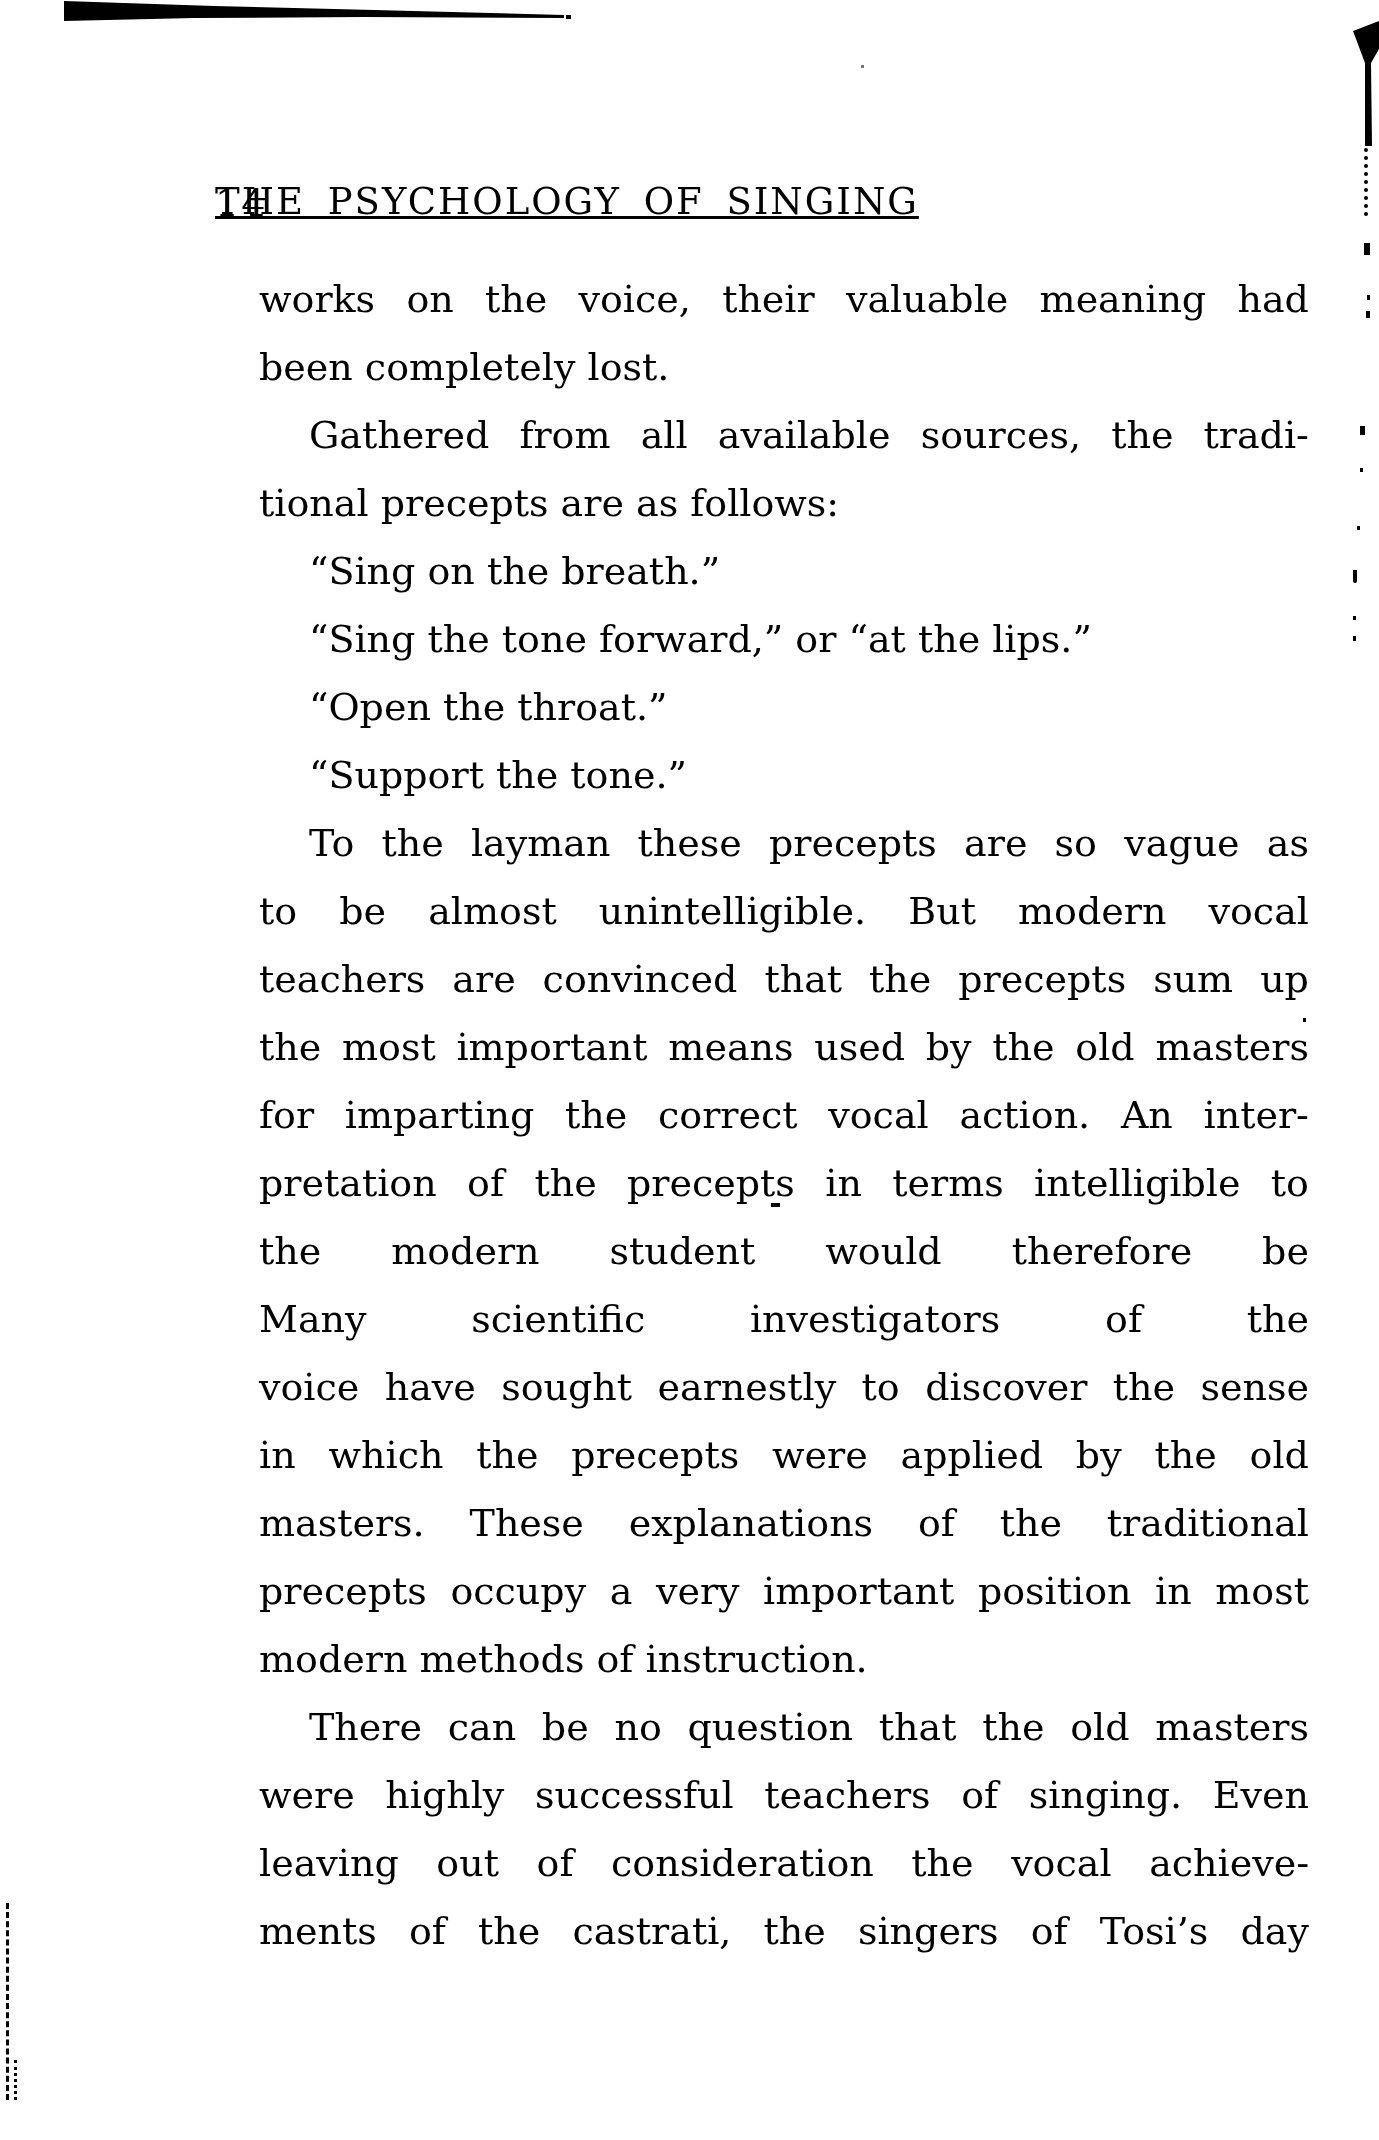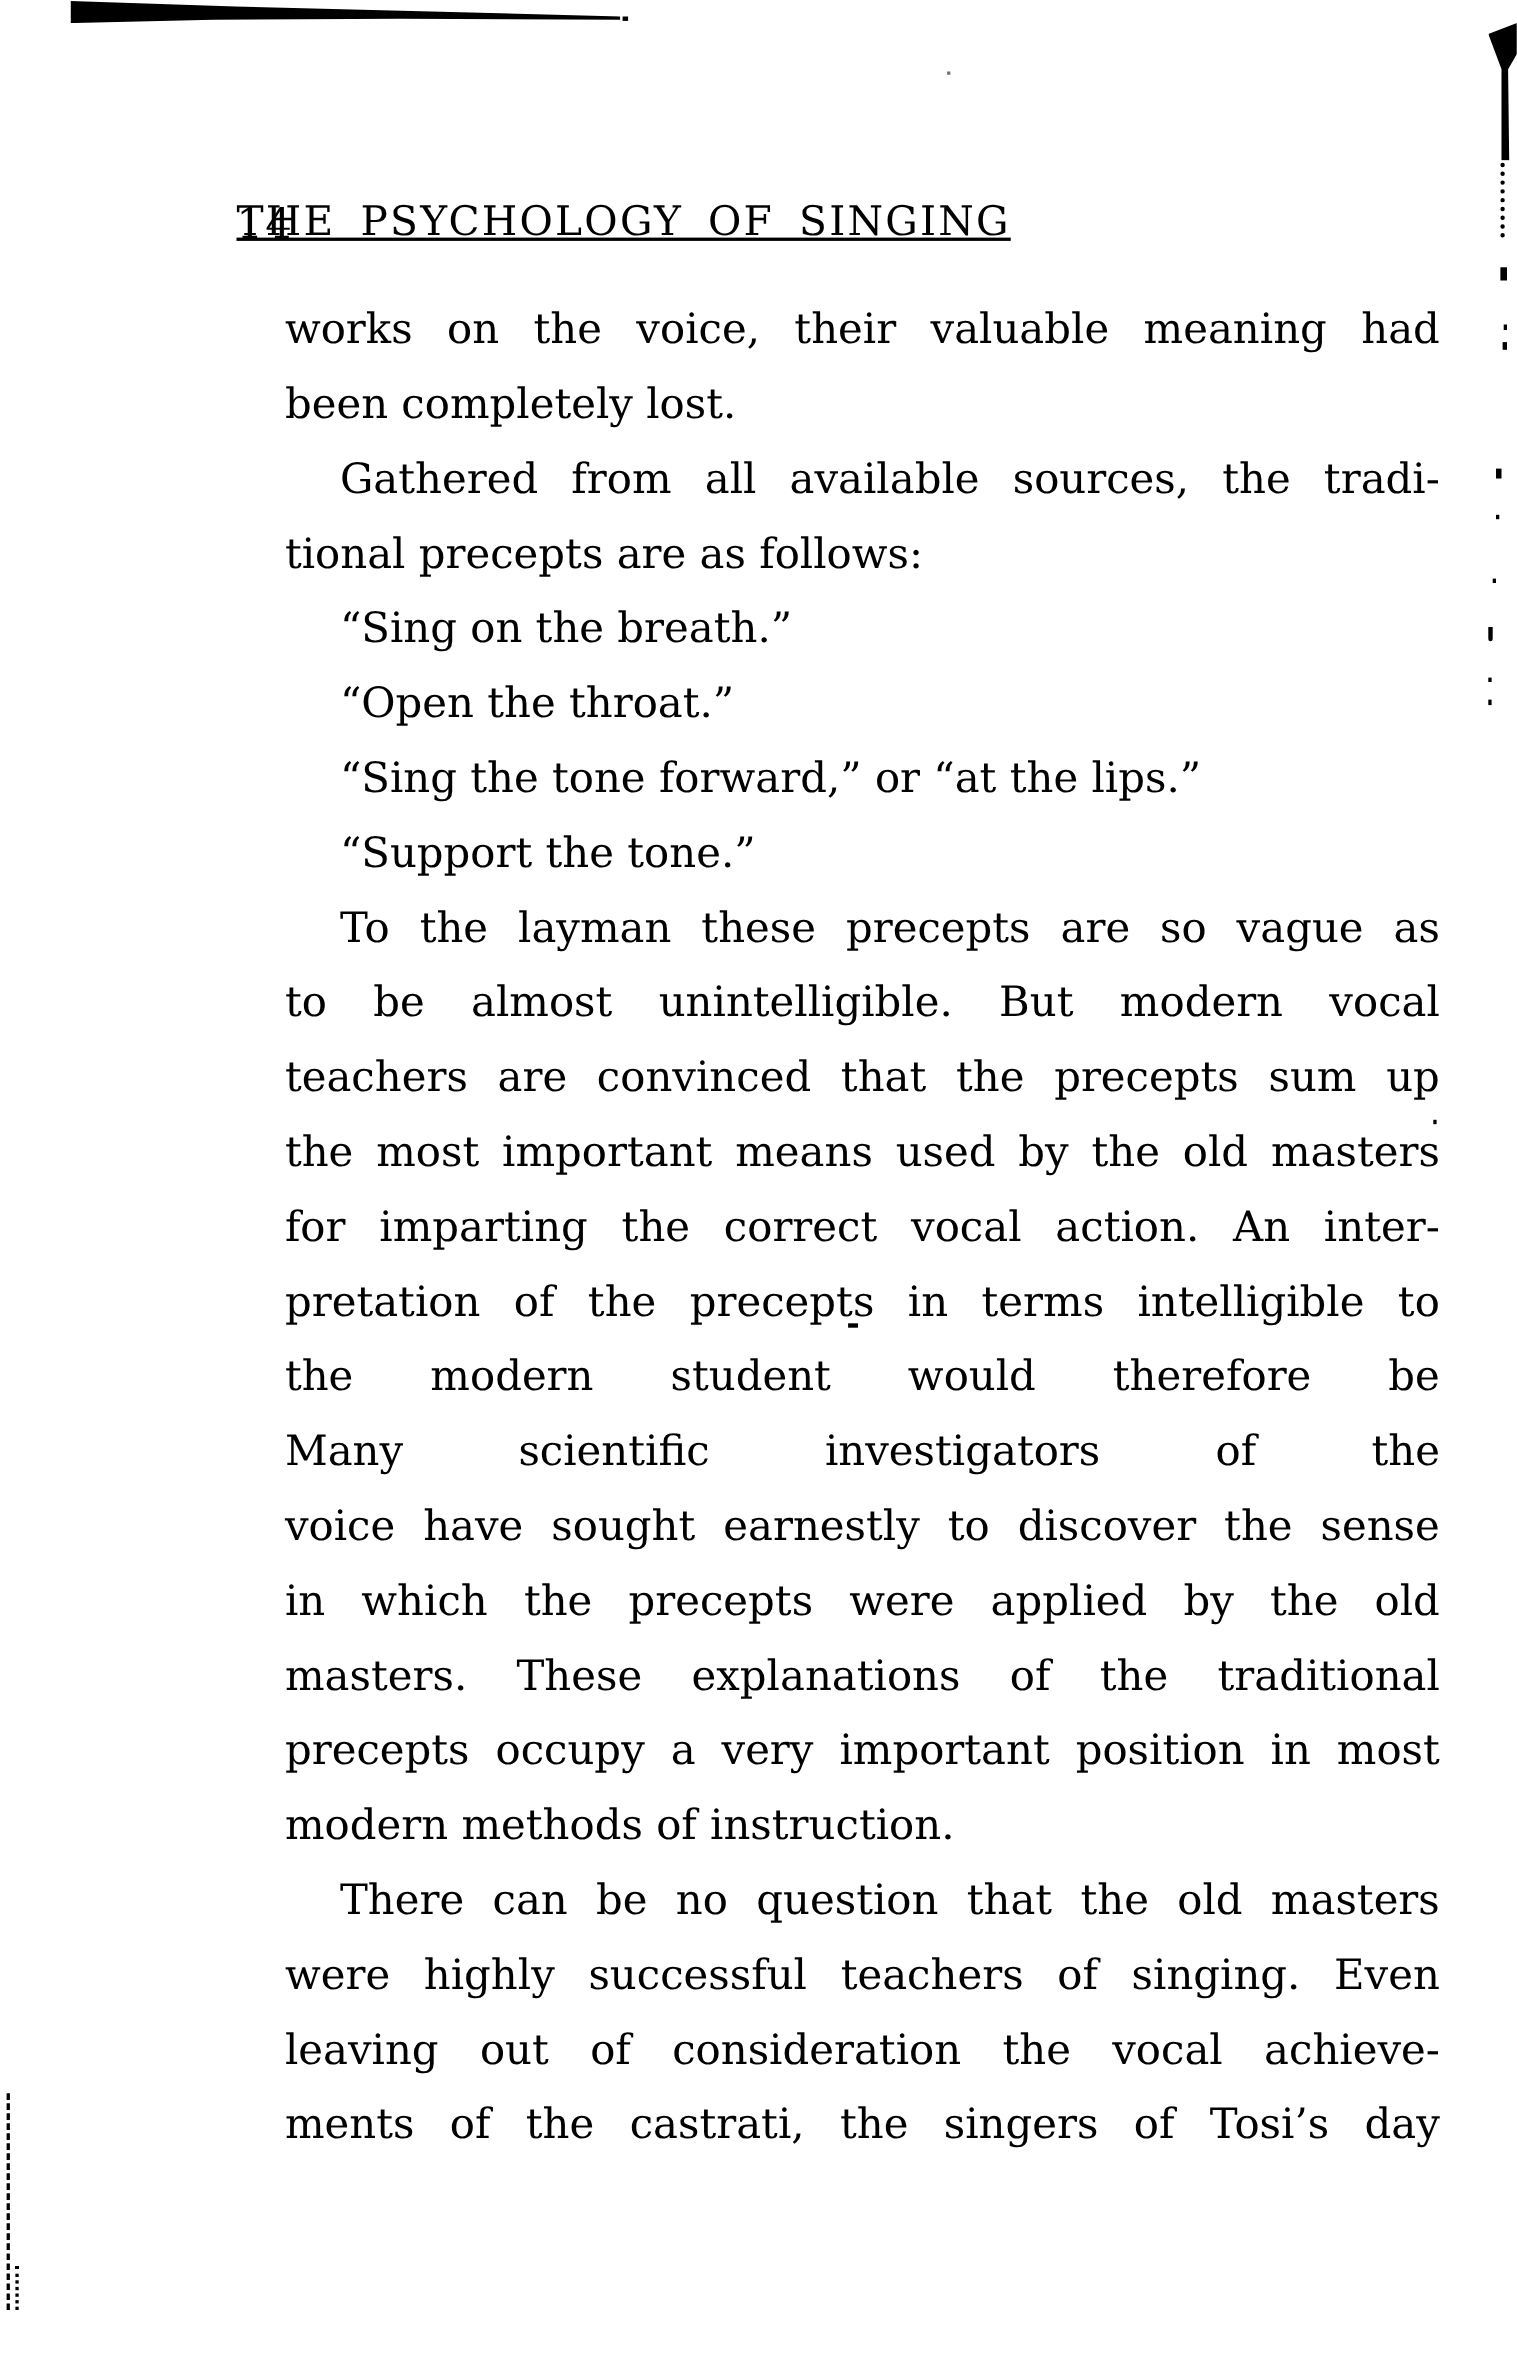--- a/index.html
+++ b/index.html
@@ -136,22 +136,22 @@
         <span class="w">Gathered</span>
         <span class="w">from</span>
         <span class="w">all</span>
         <span class="w">available</span>
         <span class="w">sources,</span>
         <span class="w">the</span>
         <span class="w">tradi-</span>
       </p>
       <p class="line">tional precepts are as follows:</p>
       <p class="line indent">“Sing on the breath.”</p>
+      <p class="line indent">“Sing the tone forward,” or “at the lips.”</p>
       <p class="line indent">“Open the throat.”</p>
-      <p class="line indent">“Sing the tone forward,” or “at the lips.”</p>
       <p class="line indent">“Support the tone.”</p>
       <p class="line indent justify">
         <span class="w">To</span>
         <span class="w">the</span>
         <span class="w">layman</span>
         <span class="w">these</span>
         <span class="w">precepts</span>
         <span class="w">are</span>
         <span class="w">so</span>
         <span class="w">vague</span>

